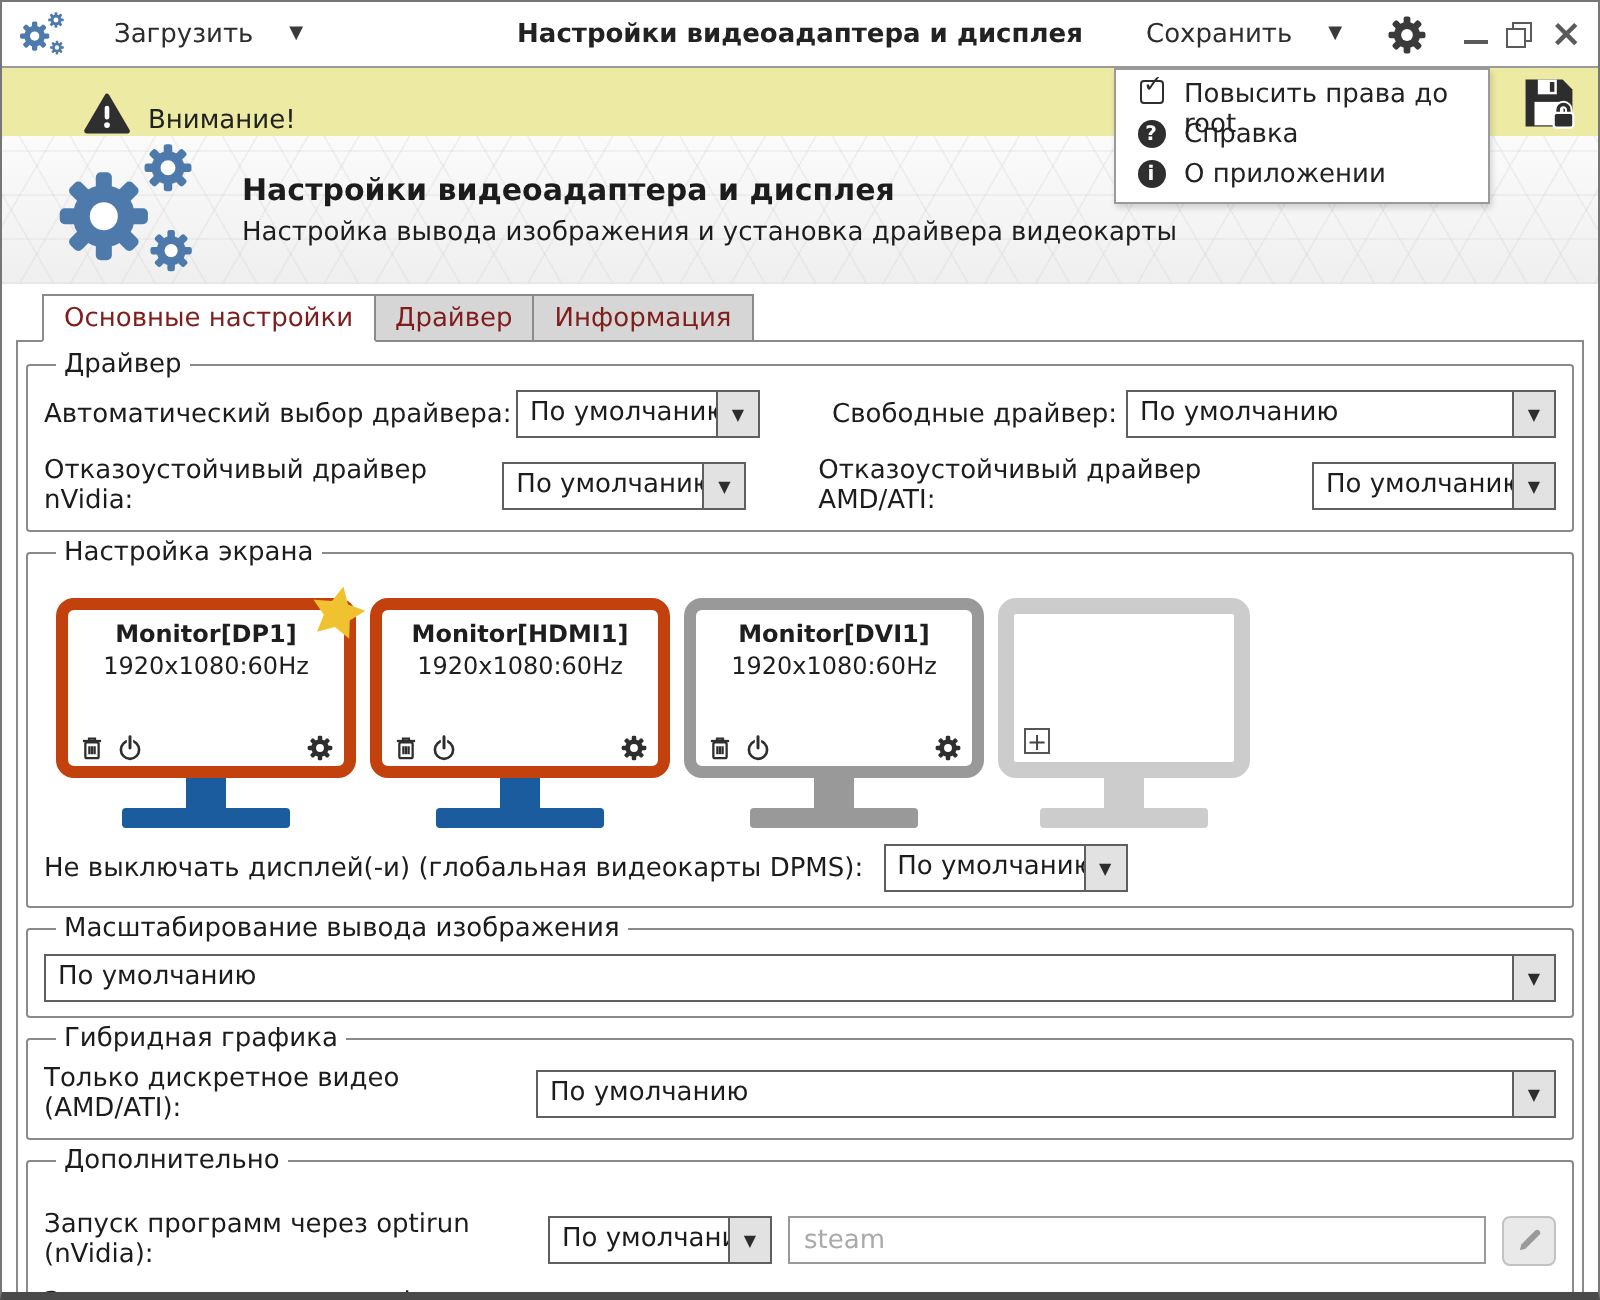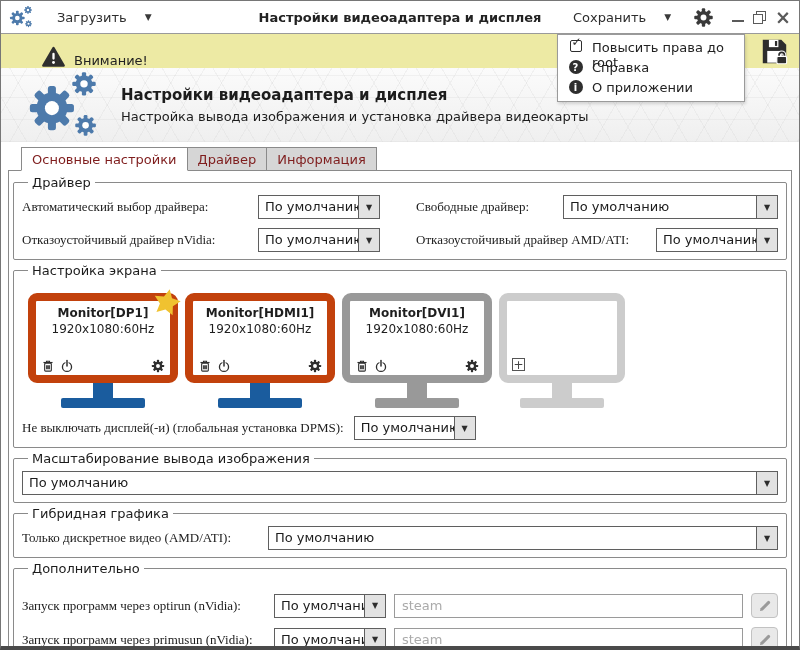--- a/index.html
+++ b/index.html
@@ -73,37 +73,37 @@
 
   .inp { height:24px; border:1px solid #9a9a9a; padding:0 7px; font:inherit; color:#333; min-width:0; }
   .inp::placeholder { color:#aaa; }
   .editbtn { width:27px; height:25px; flex:none; background:#e9e9e9; border:1px solid #c2c2c2;
              border-radius:4px; display:flex; align-items:center; justify-content:center; cursor:default; }
   .editbtn svg { width:14px; height:14px; color:#9a9a9a; }
 
   
   .mon-row { display:flex; gap:7px; padding:13px 0 0 6px; }
   .monitor { width:150px; flex:none; cursor:pointer; position:relative; }
-  .mon-screen { position:relative; height:90px; border:8px solid #c2410c; border-radius:9px; background:#fff; text-align:center; }
+  .mon-screen { position:relative; height:90px; border:6px solid #c2410c; border-radius:9px; background:#fff; text-align:center; }
   .mon-name { font-weight:bold; font-size:12px; margin-top:5px; white-space:nowrap; }
   .mon-mode { font-size:12px; margin-top:2px; white-space:nowrap; }
   .mon-icons { position:absolute; left:5px; right:5px; bottom:2px; display:flex; align-items:center; gap:5px; }
   .mon-icons svg { width:14px; height:14px; color:#2e2e2e; }
   .mon-gear { margin-left:auto; }
   .mon-neck { width:20px; height:15px; margin:0 auto; background:#1a5c9e; }
   .mon-base { width:84px; height:10px; margin:0 auto; background:#1a5c9e; border-radius:2px; }
   .gray .mon-screen { border-color:#999; } .gray .mon-neck,.gray .mon-base { background:#999; }
   .empty { width:126px; }
   .empty .mon-screen { border-color:#ccc; border-width:8px; height:90px; }
   .empty .mon-neck,.empty .mon-base { background:#ccc; }
   .addbox { position:absolute; left:5px; bottom:4px; width:13px; height:13px; border:1.5px solid #555;
             display:flex; align-items:center; justify-content:center; font-size:12px; line-height:10px; color:#444; }
   .star { position:absolute; top:-14px; right:-12px; width:30px; height:30px; color:#f0c230; transform:rotate(12deg); }
 
-  .lab { color:#1c1c1c;font-family:Liberation Serif, serif; }
+  .lab { color:#1c1c1c; }
 </style>
 </head>
 <body>
 
 <svg width="0" height="0" style="position:absolute">
   <defs>
     <symbol id="gear" viewBox="0 0 100 100">
       <rect x="42" y="6" width="16" height="88" rx="5" fill="currentColor"></rect>
       <rect x="42" y="6" width="16" height="88" rx="5" fill="currentColor" transform="rotate(45 50 50)"></rect>
       <rect x="42" y="6" width="16" height="88" rx="5" fill="currentColor" transform="rotate(90 50 50)"></rect>
@@ -328,21 +328,21 @@
         <div class="monitor empty">
           <div class="mon-screen">
             <span class="addbox">+</span>
           </div>
           <div class="mon-neck"></div>
           <div class="mon-base"></div>
         </div>
       </div>
 
       <div class="frow" style="margin-top:8px">
-        <span class="lab">Не выключать дисплей(-и) (глобальная установка DPMS):</span>
+        <span class="lab">Не выключать дисплей(-и) (глобальная видеокарты DPMS):</span>
         <div class="sel w122" style="margin-left:10px">
           <span class="txt">По умолчанию</span>
           <span class="btn">▼</span>
         </div>
       </div>
     </fieldset>
 
     <fieldset>
       <legend>Масштабирование вывода изображения</legend>
       <div class="frow" style="margin-top:3px">

